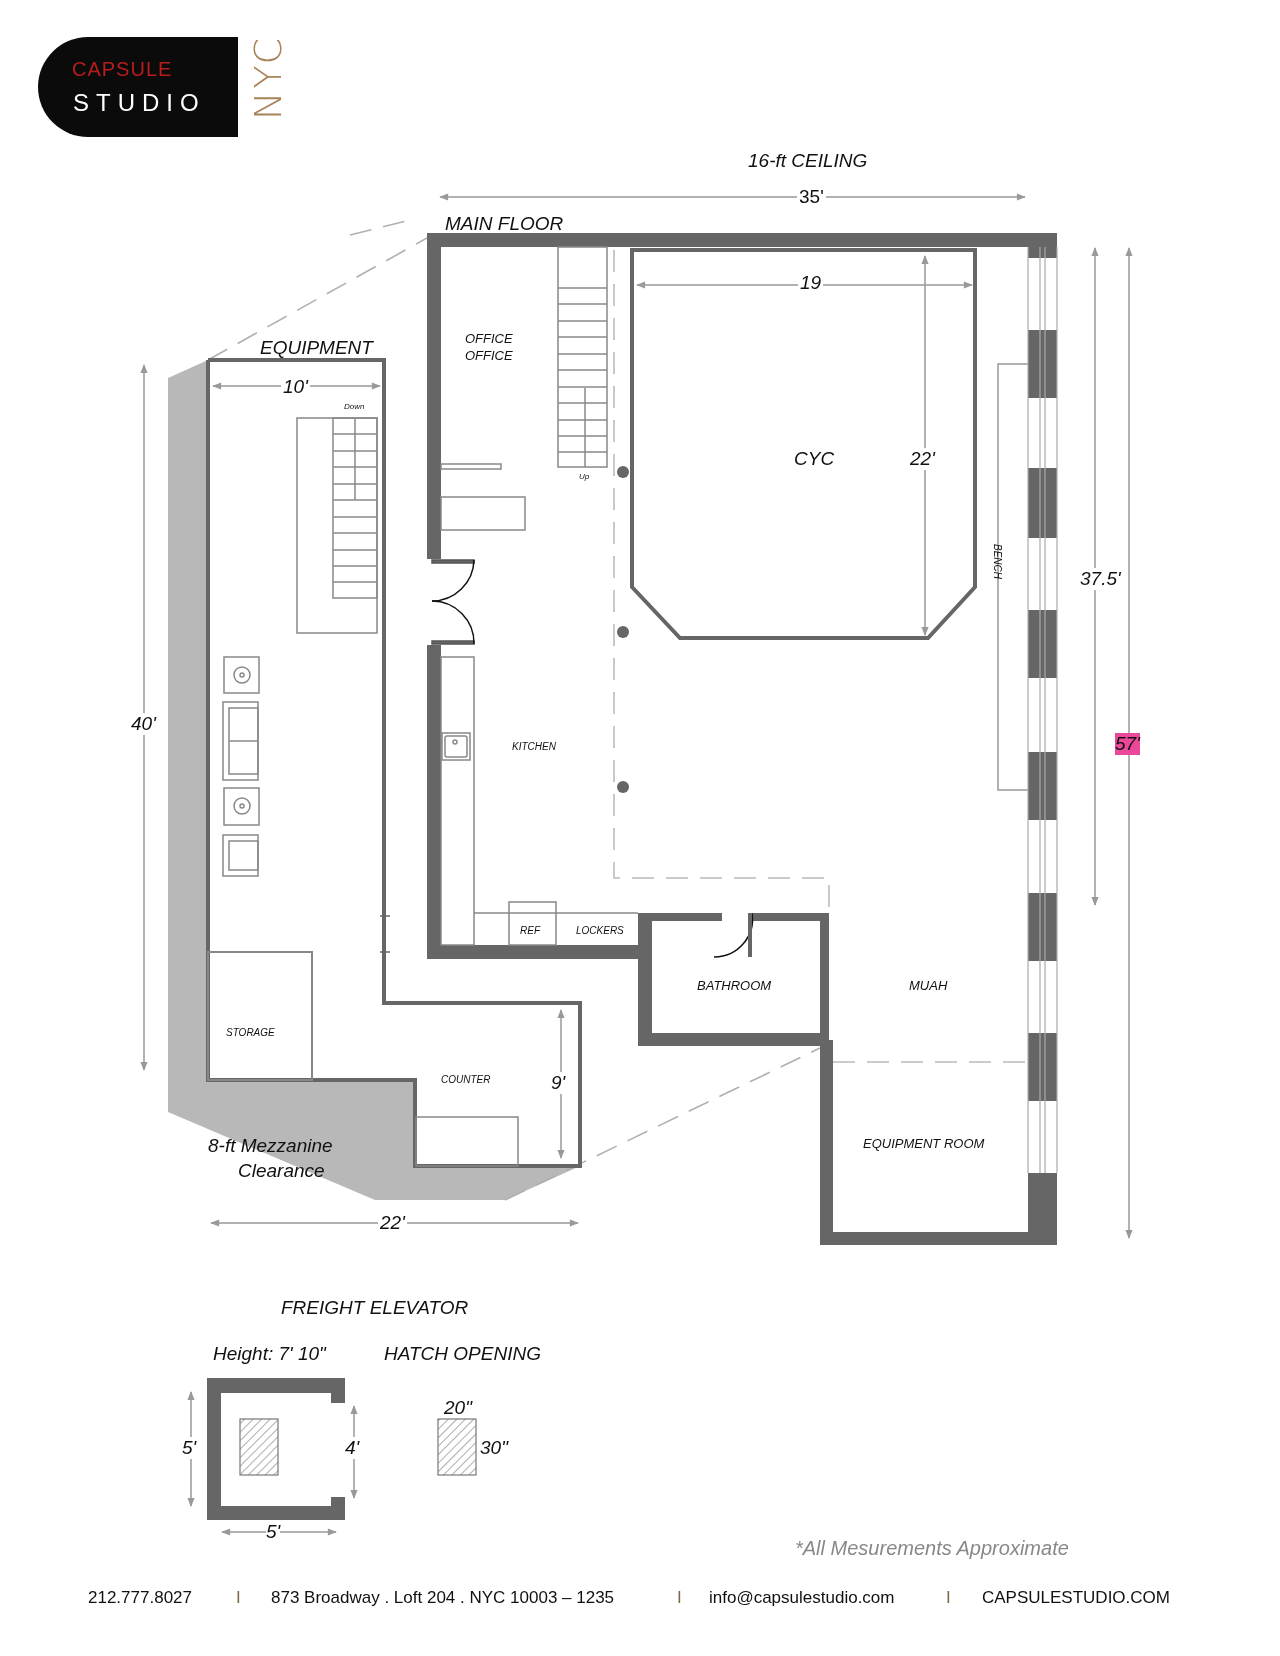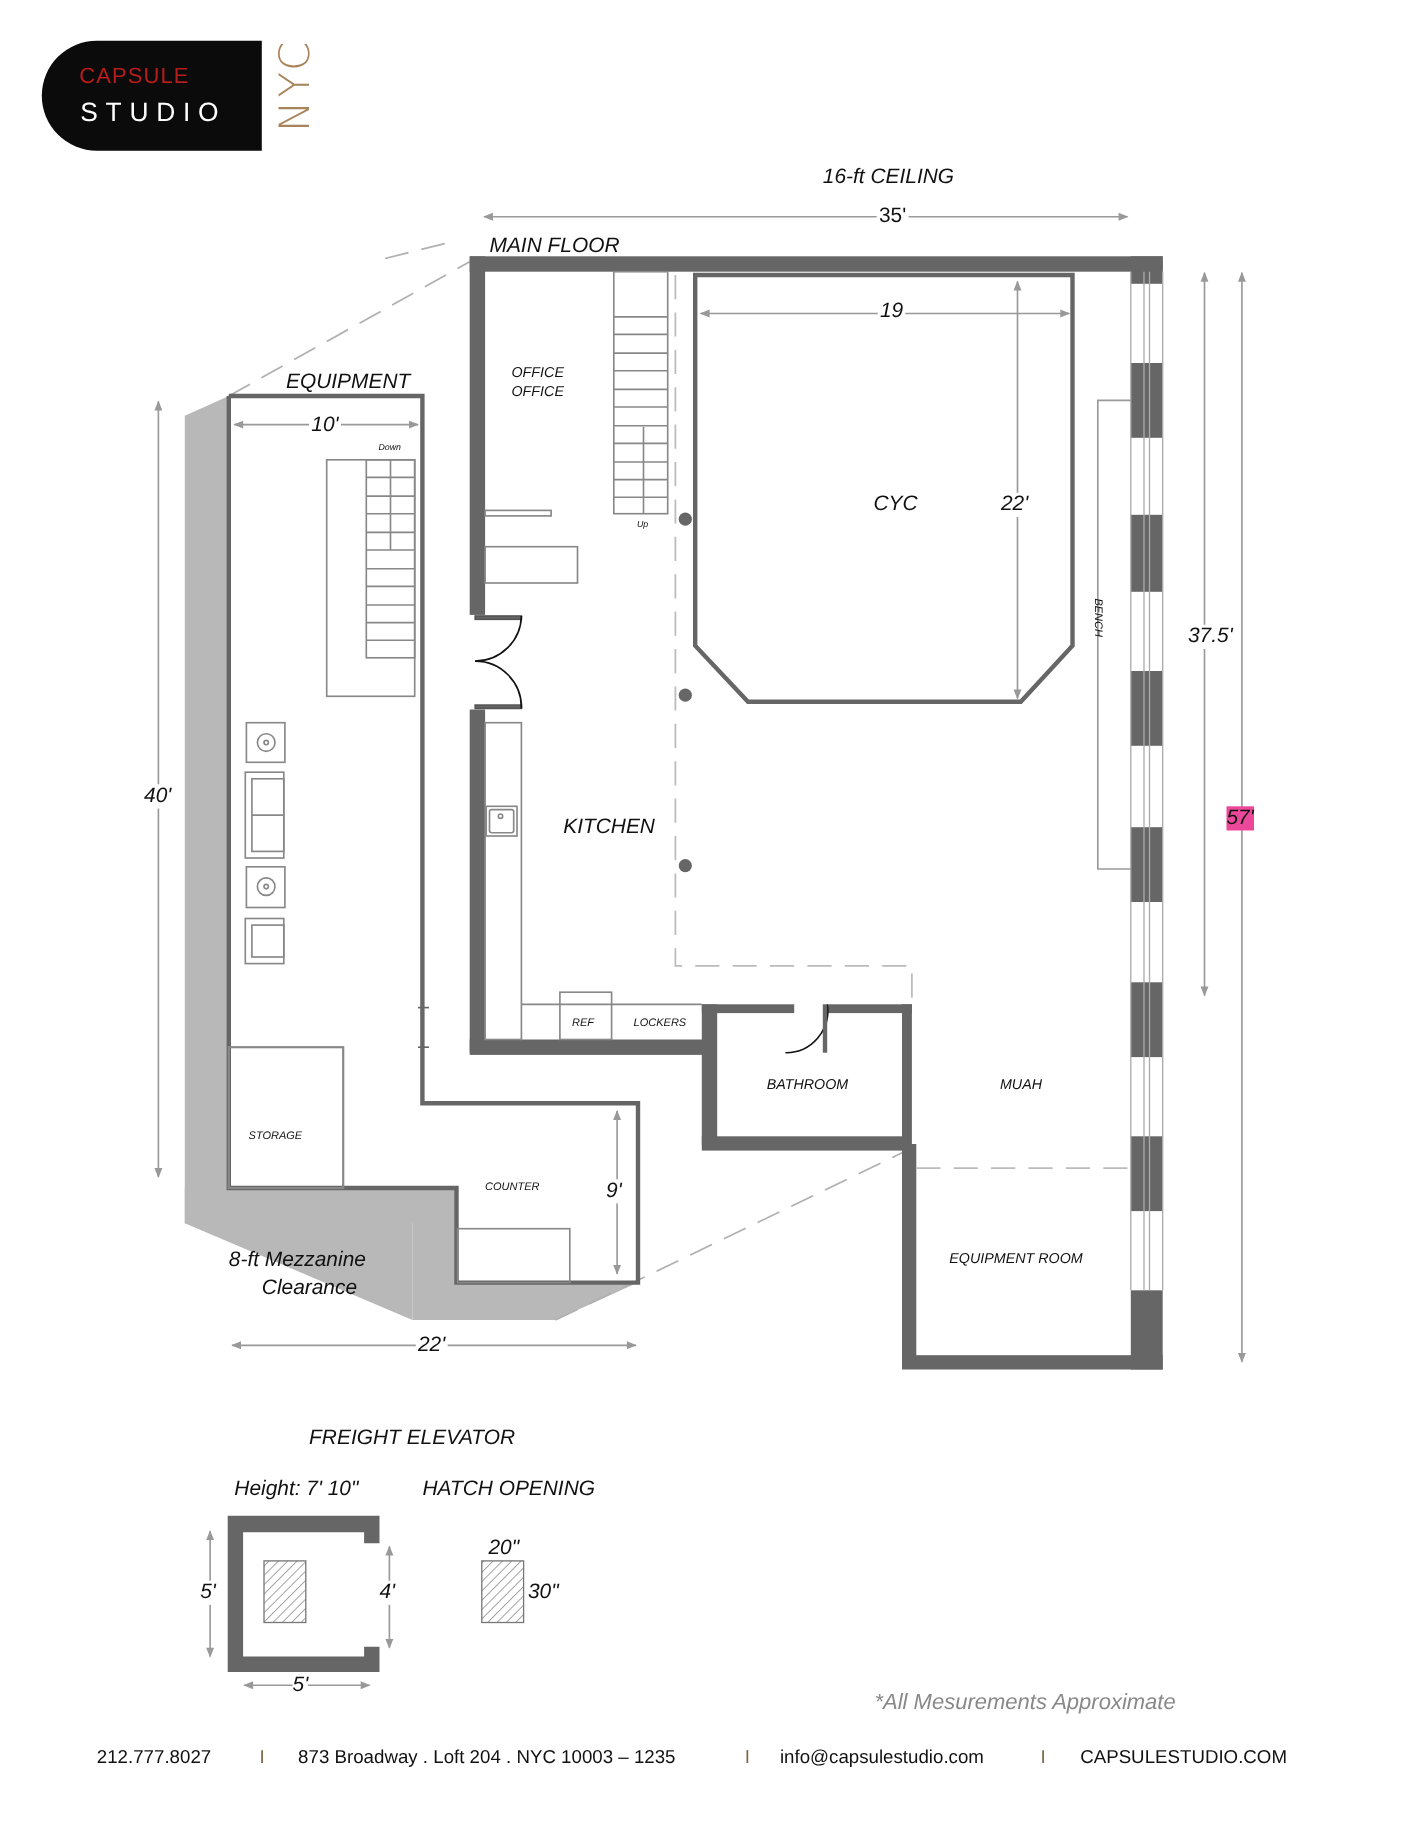--- a/index.html
+++ b/index.html
@@ -199,21 +199,21 @@
 <div class="lbl" style="left:344px;top:402px;font-size:8px;">Down</div>
 <div class="lbl" style="left:465px;top:330px;font-size:13px;line-height:17px;"><span>OFFICE</span><br><span>OFFICE</span></div>
 <div class="lbl" style="left:579px;top:472px;font-size:8px;">Up</div>
 <div class="lbl" style="left:794px;top:448px;font-size:19px;">CYC</div>
 <div class="lbl" style="left:798px;top:272px;font-size:19px;background:#fff;padding:0 2px;">19</div>
 <div class="lbl" style="left:910px;top:448px;font-size:19px;background:#fff;">22'</div>
 <div class="lbl" style="left:1003px;top:544px;font-size:10px;transform:rotate(90deg);transform-origin:left top;">BENCH</div>
 <div class="lbl" style="left:1080px;top:568px;font-size:19px;background:#fff;">37.5'</div>
 <div class="lbl" style="left:1115px;top:733px;font-size:19px;background:#ec4899;">57'</div>
 <div class="lbl" style="left:131px;top:713px;font-size:19px;background:#fff;">40'</div>
-<div class="lbl" style="left:512px;top:741px;font-size:19px;">KITCHEN</div>
+<div class="lbl" style="left:512px;top:741px;font-size:10px;">KITCHEN</div>
 <div class="lbl" style="left:520px;top:925px;font-size:10px;">REF</div>
 <div class="lbl" style="left:576px;top:925px;font-size:10px;">LOCKERS</div>
 <div class="lbl" style="left:697px;top:978px;font-size:13px;">BATHROOM</div>
 <div class="lbl" style="left:909px;top:978px;font-size:13px;">MUAH</div>
 <div class="lbl" style="left:863px;top:1136px;font-size:13px;">EQUIPMENT ROOM</div>
 <div class="lbl" style="left:226px;top:997px;font-size:10px;margin-top:30px;">STORAGE</div>
 <div class="lbl" style="left:441px;top:1074px;font-size:10px;">COUNTER</div>
 <div class="lbl" style="left:551px;top:1072px;font-size:19px;background:#fff;">9'</div>
 <div class="lbl" style="left:208px;top:1133px;font-size:19px;text-align:center;line-height:25px;"><span>8-ft Mezzanine</span><br><span style="padding-left:22px;">Clearance</span></div>
 <div class="lbl" style="left:378px;top:1212px;font-size:19px;background:#fff;padding:0 2px;">22'</div>

